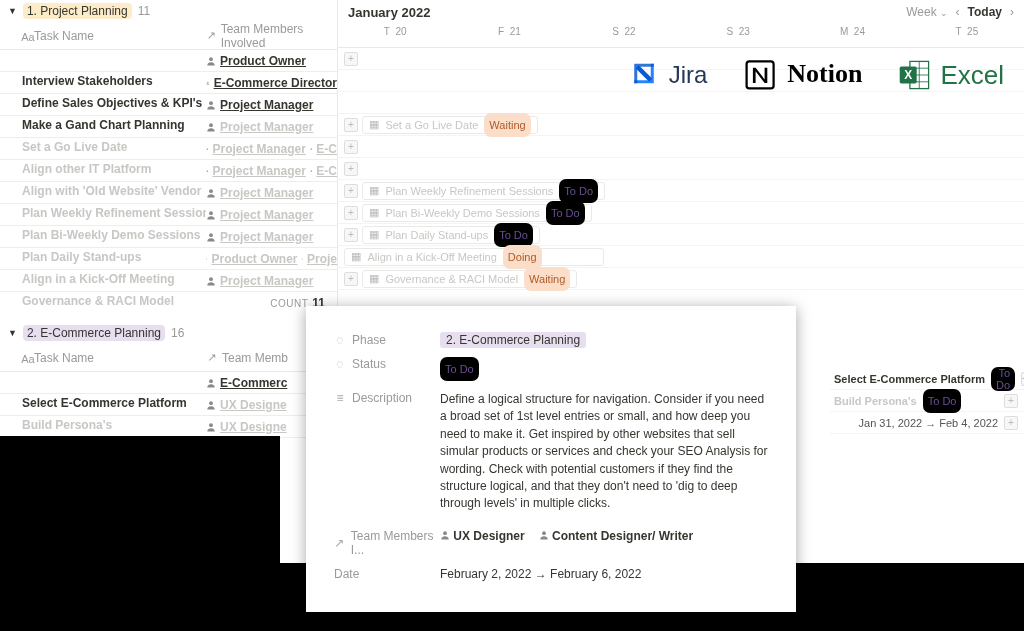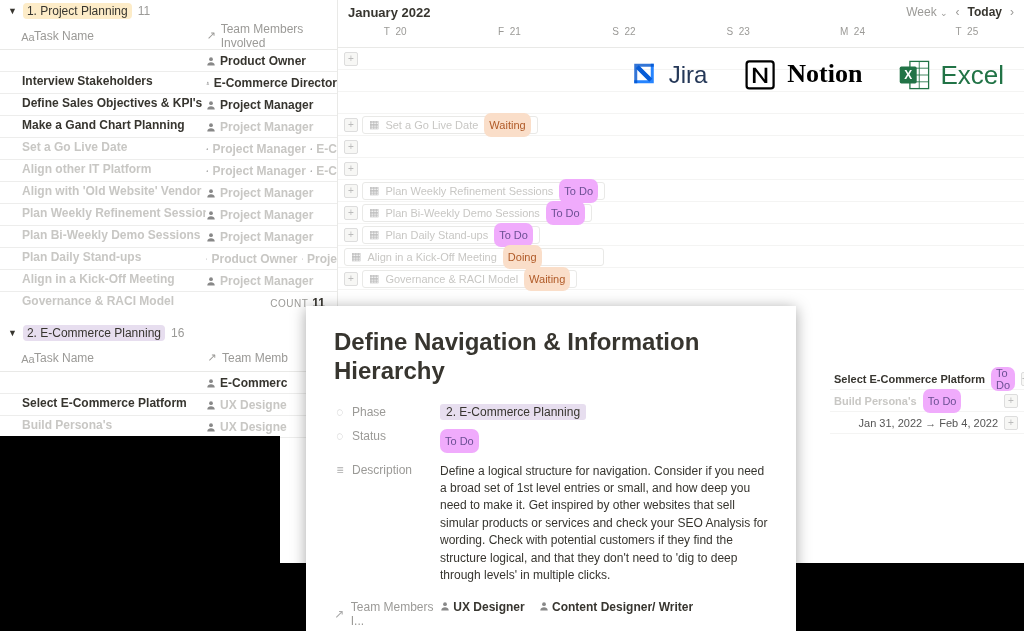--- a/index.html
+++ b/index.html
@@ -27,41 +27,41 @@
   .section-tag { background:#fdecc8; padding:1px 4px; border-radius:4px; font-size:12px; }
   .section-tag.purple { background:#e7deef; }
   .section-count { color:#9b9a97; font-size:12px; }
   .col-head { display:flex; border-bottom:1px solid #e9e9e7; height:28px; align-items:center; }
   .col-head .c1 { width:206px; padding-left:22px; color:#9b9a97; font-size:12px; display:flex; gap:0; align-items:flex-end;}
   .col-head .c2 { flex:1; color:#9b9a97; font-size:12px; display:flex; gap:4px; align-items:center;}
   .mini-icon { width:12px; height:12px; display:inline-flex; align-items:center; justify-content:center; color:#9b9a97; font-size:11px;}
 
   .row { display:flex; border-bottom:1px solid #ededec; height:22px; align-items:center; font-size:12px; }
   .row .c1 { width:206px; padding-left:22px; font-weight:600; white-space:nowrap; overflow:hidden;margin-top:40px; }
-  .row .c2 { flex:1; display:flex; align-items:center; gap:4px; overflow:hidden; white-space:nowrap;}
+  .row .c2 { flex:1; display:flex; align-items:center; gap:4px; overflow:hidden; white-space:nowrap;text-decoration:underline;}
   .row.faded .c1, .row.faded .c2 { color:#c8c7c4; filter: blur(0.6px); }
   .person-icon { width:10px; height:10px; display:inline-block; color:#888; }
   .count-row { display:flex; height:22px; align-items:center; padding-right:12px; }
   .count-row .lbl { margin-left:auto; color:#9b9a97; font-size:10px; letter-spacing:0.5px; text-transform:uppercase; }
   .count-row .val { margin-left:4px; font-weight:600; }
 
   
   .cal-head { display:flex; align-items:center; padding:4px 10px; height:24px; }
   .cal-title { font-weight:600; font-size:13px; }
   .cal-controls { margin-left:auto; display:flex; align-items:flex-end; gap:8px; color:#9b9a97; font-size:12px;}
   .cal-controls .bold { color:#37352f; font-weight:600;}
   .cal-days { display:flex; border-bottom:1px solid #e9e9e7; height:24px; }
   .cal-day { flex:1; text-align:center; color:#9b9a97; font-size:10px; padding-top:2px; }
   .cal-body { position:relative; }
   .cal-row { height:22px; border-bottom:1px solid #f4f4f3; display:flex; align-items:center; padding-left:6px; gap:4px;}
   .plus-box { width:14px; height:14px; border:1px solid #ddd; border-radius:2px; color:#bbb; display:inline-flex; align-items:center; justify-content:center; font-size:10px; line-height:1; background:#f7f7f5;}
   .event { background:#fff; border:1px solid #e9e9e7; border-radius:3px; padding:1px 6px; font-size:11px; display:inline-flex; gap:6px; align-items:center; height:18px;}
   .event .blurtxt { color:#c8c7c4; filter:blur(0.5px);}
   .pill { border-radius:7px; padding:0 5px; font-size:11px; height:24px; display:inline-flex; align-items:center;}
-  .pill.todo { background:#f0abfc; color:#6b4f93;}
+  .pill.todo { background:#000000; color:#6b4f93;text-align:right;}
   .pill.doing { background:#fadec9; color:#b05a27;}
   .pill.waiting { background:#fadec9; color:#b05a27;}
 
   
   .logos { position:absolute; top:56px; right:20px; display:flex; gap:36px; align-items:flex-end; }
   .logo { display:flex; align-items:center; gap:8px; font-size:24px; font-weight:500;}
   .logo.jira { color:#253858; }
   .logo.notion { font-weight:600; color:#000; font-size:26px; font-family:Georgia,serif;}
   .logo.excel { color:#217346; font-size:26px;}
 
@@ -414,21 +414,20 @@
   </div>
   <div class="ev-row">
     <span class="dates-label" style="margin-left:auto;">Jan 31, 2022 → Feb 4, 2022</span>
     <span class="plus-box">+</span>
   </div>
 </div>
 
 <div class="black-bar"></div>
 
 <div class="detail-card">
-  <h1>Define Navigation &amp; Information Hierarchy</h1>
   <div class="prop-row">
     <div class="label">
         <span class="prop-icon">◌</span>
         <span>Phase</span>
       </div>
     <div class="value"><span class="purple-tag">2. E-Commerce Planning</span></div>
   </div>
   <div class="prop-row">
     <div class="label">
         <span class="prop-icon">◌</span>

